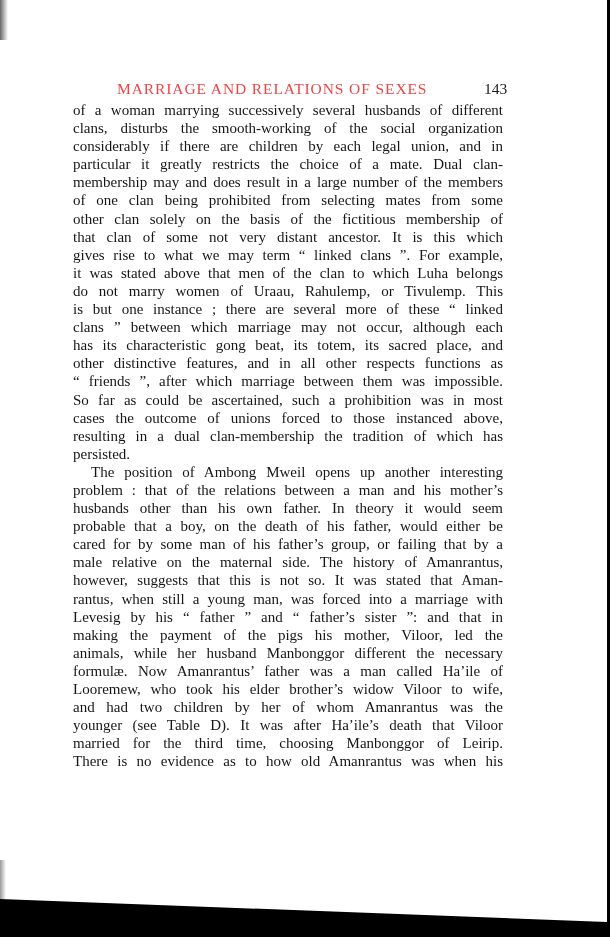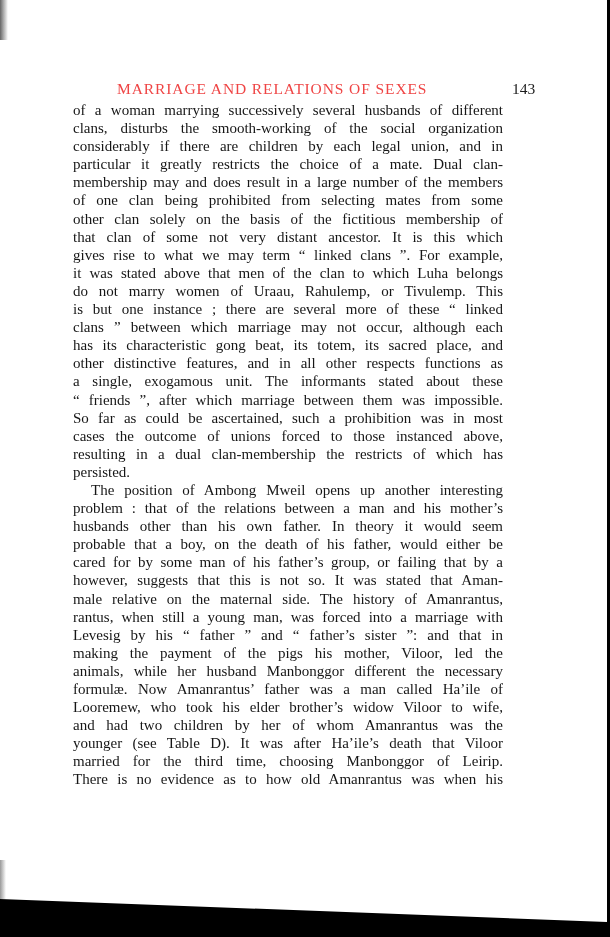--- a/index.html
+++ b/index.html
@@ -47,21 +47,21 @@
       top: 80px;
       width: 362px;
       font-family: "Liberation Serif", serif;
       font-size: 15.5px;
       letter-spacing: 0.9px;
       color: #ef4444;
       white-space: nowrap;
     }
     .page-number {
       position: absolute;
-      left: 512px;
+      left: 484px;
       top: 80px;
       font-family: "Liberation Serif", serif;
       font-size: 15.5px;
       color: #1a1a1a;
     }
     .body-text {
       position: absolute;
       left: 73px;
       top: 101px;
       width: 430px;
@@ -104,35 +104,34 @@
         <span class="line">of one clan being prohibited from selecting mates from some</span>
         <span class="line">other clan solely on the basis of the fictitious membership of</span>
         <span class="line">that clan of some not very distant ancestor. It is this which</span>
         <span class="line">gives rise to what we may term “ linked clans ”. For example,</span>
         <span class="line">it was stated above that men of the clan to which Luha belongs</span>
         <span class="line">do not marry women of Uraau, Rahulemp, or Tivulemp. This</span>
         <span class="line">is but one instance ; there are several more of these “ linked</span>
         <span class="line">clans ” between which marriage may not occur, although each</span>
         <span class="line">has its characteristic gong beat, its totem, its sacred place, and</span>
         <span class="line">other distinctive features, and in all other respects functions as</span>
-        <span class="line">a single, exogamous unit. The informants stated about these</span>
         <span class="line">“ friends ”, after which marriage between them was impossible.</span>
         <span class="line">So far as could be ascertained, such a prohibition was in most</span>
         <span class="line">cases the outcome of unions forced to those instanced above,</span>
-        <span class="line">resulting in a dual clan-membership the restricts of which has</span>
+        <span class="line">resulting in a dual clan-membership the tradition of which has</span>
         <span class="line last">persisted.</span>
       </div>
       <div>
         <span class="line indent">The position of Ambong Mweil opens up another interesting</span>
         <span class="line">problem : that of the relations between a man and his mother’s</span>
         <span class="line">husbands other than his own father. In theory it would seem</span>
         <span class="line">probable that a boy, on the death of his father, would either be</span>
         <span class="line">cared for by some man of his father’s group, or failing that by a</span>
+        <span class="line">male relative on the maternal side. The history of Amanrantus,</span>
         <span class="line">however, suggests that this is not so. It was stated that Aman-</span>
-        <span class="line">male relative on the maternal side. The history of Amanrantus,</span>
         <span class="line">rantus, when still a young man, was forced into a marriage with</span>
         <span class="line">Levesig by his “ father ” and “ father’s sister ”: and that in</span>
         <span class="line">making the payment of the pigs his mother, Viloor, led the</span>
         <span class="line">animals, while her husband Manbonggor different the necessary</span>
         <span class="line">formulæ. Now Amanrantus’ father was a man called Ha’ile of</span>
         <span class="line">Looremew, who took his elder brother’s widow Viloor to wife,</span>
         <span class="line">and had two children by her of whom Amanrantus was the</span>
         <span class="line">younger (see Table D). It was after Ha’ile’s death that Viloor</span>
         <span class="line">married for the third time, choosing Manbonggor of Leirip.</span>
         <span class="line">There is no evidence as to how old Amanrantus was when his</span>

